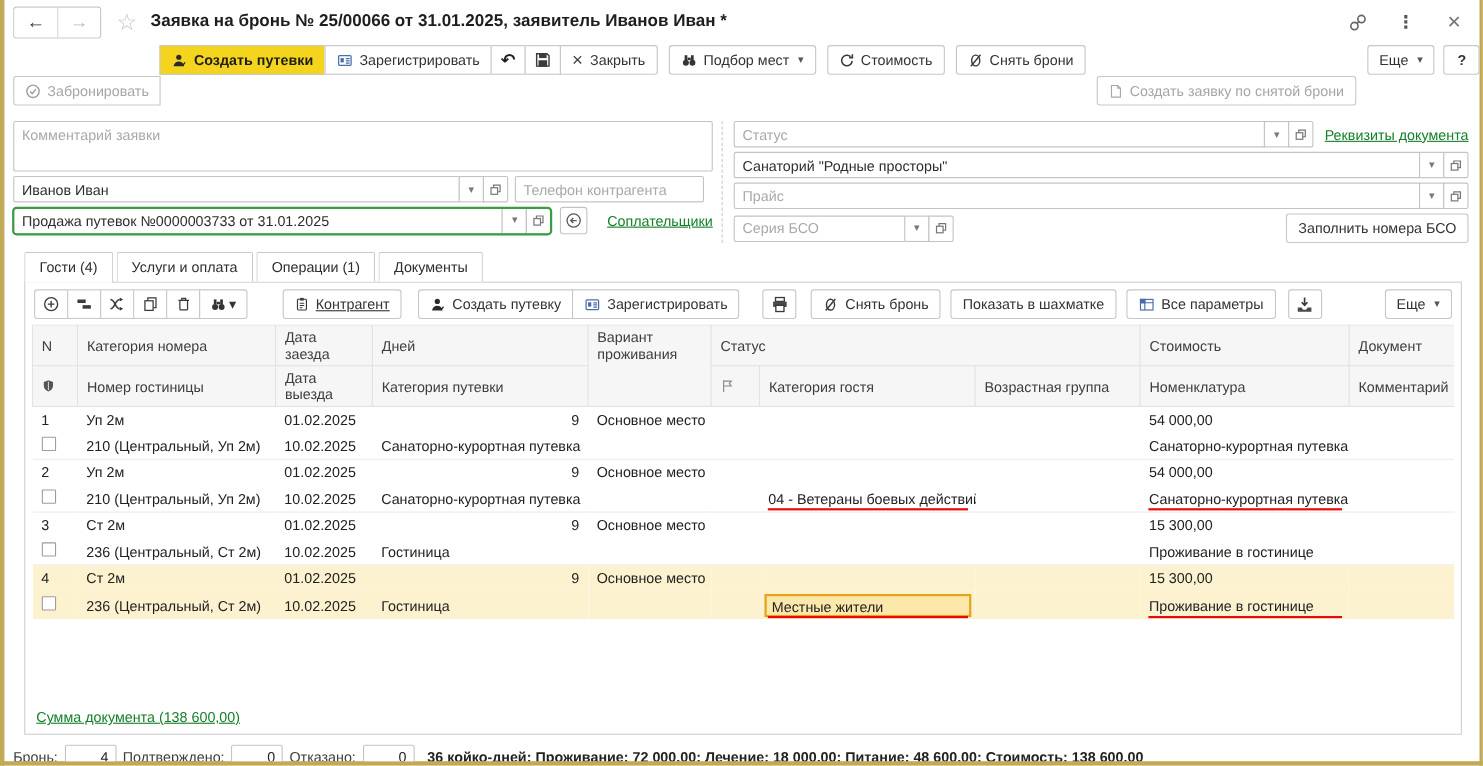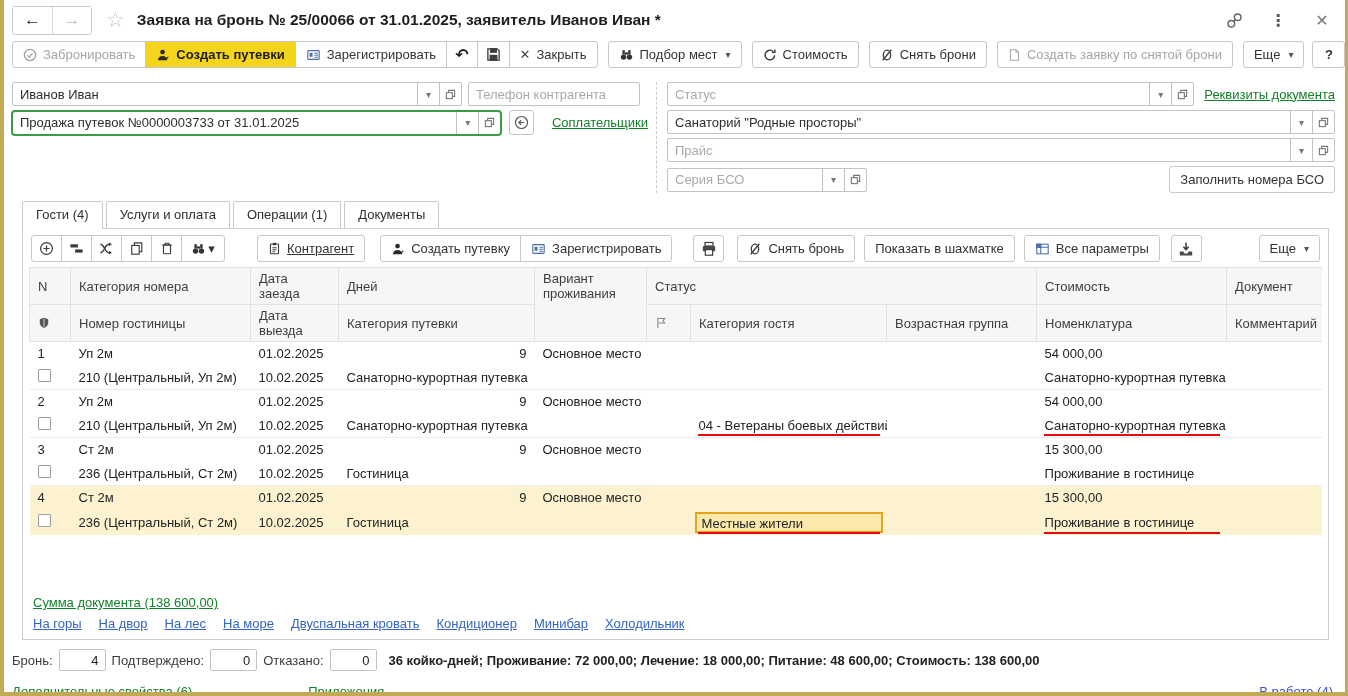--- a/index.html
+++ b/index.html
@@ -25,21 +25,21 @@
   .win-close { font-size:16px; color:#777; }
   
   .cmdbar { display:flex; align-items:flex-start; gap:10px; padding:1px 10px 6px 8px; }
   .btn { display:inline-flex; align-items:center; gap:6px; height:27px; padding:0 10px;
          background:#fff; border:1px solid #c7c7c7; border-radius:3px; font-size:13px;
          color:#333; white-space:nowrap; cursor:pointer; }
   .btn-group { display:flex; }
   .btn-group .btn { border-radius:0; margin-left:-1px; }
   .btn-group .btn:first-child { border-radius:3px 0 0 3px; margin-left:0; }
   .btn-group .btn:last-child { border-radius:0 3px 3px 0; }
-  .btn.disabled { color:#a6a6a6; cursor:default; }
+  .btn.disabled { color:#a6a6a6; cursor:default;margin-top:28px; }
   .btn.primary { background:#f5d41d; font-weight:bold; color:#1d1d1d; }
   .btn .caret { font-size:10px; color:#555; margin-left:2px; }
   .iconbtn { padding:0 8px; }
   .push-right { margin-left:auto; display:flex; gap:8px; }
   .qbtn { width:33px; justify-content:center; font-weight:bold; }
   
   .fields { display:flex; padding:8px 10px 8px 8px; gap:0; }
   .fcol-left { width:636px; flex:none; }
   .fcol-right { flex:1; border-left:1px dashed #cbcbcb; margin-left:8px; padding-left:10px; }
   .frow { display:flex; align-items:center; margin-bottom:4px; }
@@ -221,20 +221,23 @@
       <span class="caret">▾</span>
     </div>
     <div class="btn qbtn">
         <span>?</span>
       </div>
   </div>
 </div>
 
 <div class="fields">
   <div class="fcol-left">
+    <div class="frow">
+      <textarea class="tbox" placeholder="Комментарий заявки" style=""></textarea>
+    </div>
     <div class="frow">
       <div class="combo" style="width:450px;">
         <input class="tbox" value="Иванов Иван" style="">
         <div class="cbtn">▾</div>
         <div class="cbtn">
           <svg width="11" height="11" viewBox="0 0 12 12" fill="none" stroke="#777" stroke-width="1.2">
             <rect x="1.5" y="4" width="6.5" height="6.5"></rect>
               <path d="M4 4V1.5h6.5V8H8"></path>
           </svg>
         </div>
@@ -605,30 +608,20 @@
           <td class="red-u">Проживание в гостинице</td>
           <td></td>
         </tr>
       </tbody>
     </table>
   </div>
 
   <div class="sumrow">
     <a class="glink">Сумма документа (138 600,00)</a>
   </div>
-  <div class="featrow">
-    <a class="blink">На горы</a>
-    <a class="blink">На двор</a>
-    <a class="blink">На лес</a>
-    <a class="blink">На море</a>
-    <a class="blink">Двуспальная кровать</a>
-    <a class="blink">Кондиционер</a>
-    <a class="blink">Минибар</a>
-    <a class="blink">Холодильник</a>
-  </div>
 </div>
 
 <div class="bottom">
   <div class="brow1">
     <span class="blabel">Бронь:</span>
     <input class="numbox" value="4" style="">
     <span class="blabel">Подтверждено:</span>
     <input class="numbox" value="0" style="">
     <span class="blabel">Отказано:</span>
     <input class="numbox" value="0" style="">

